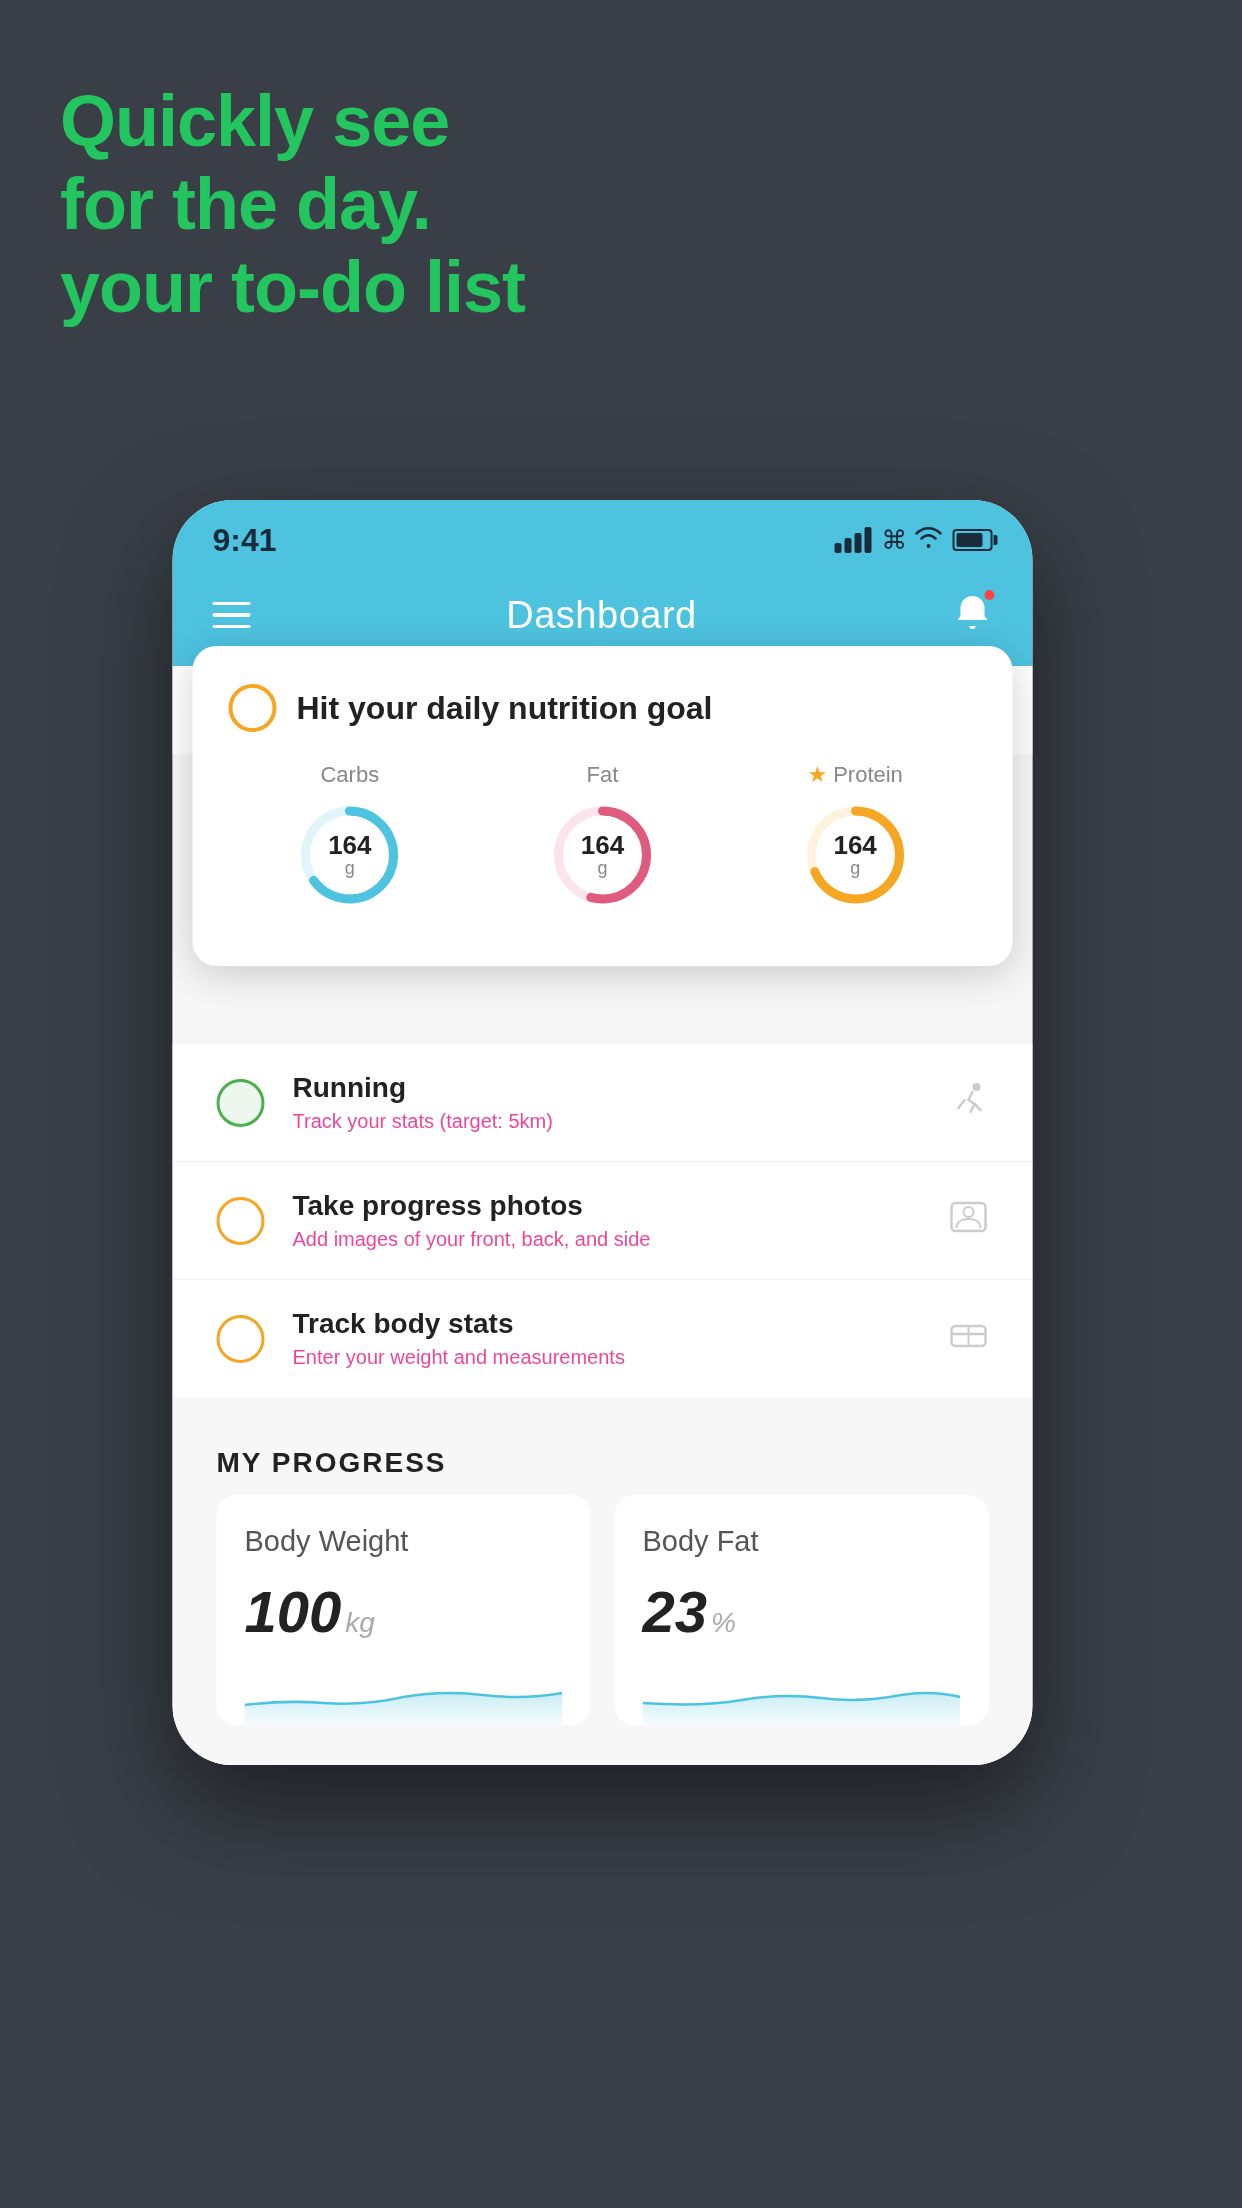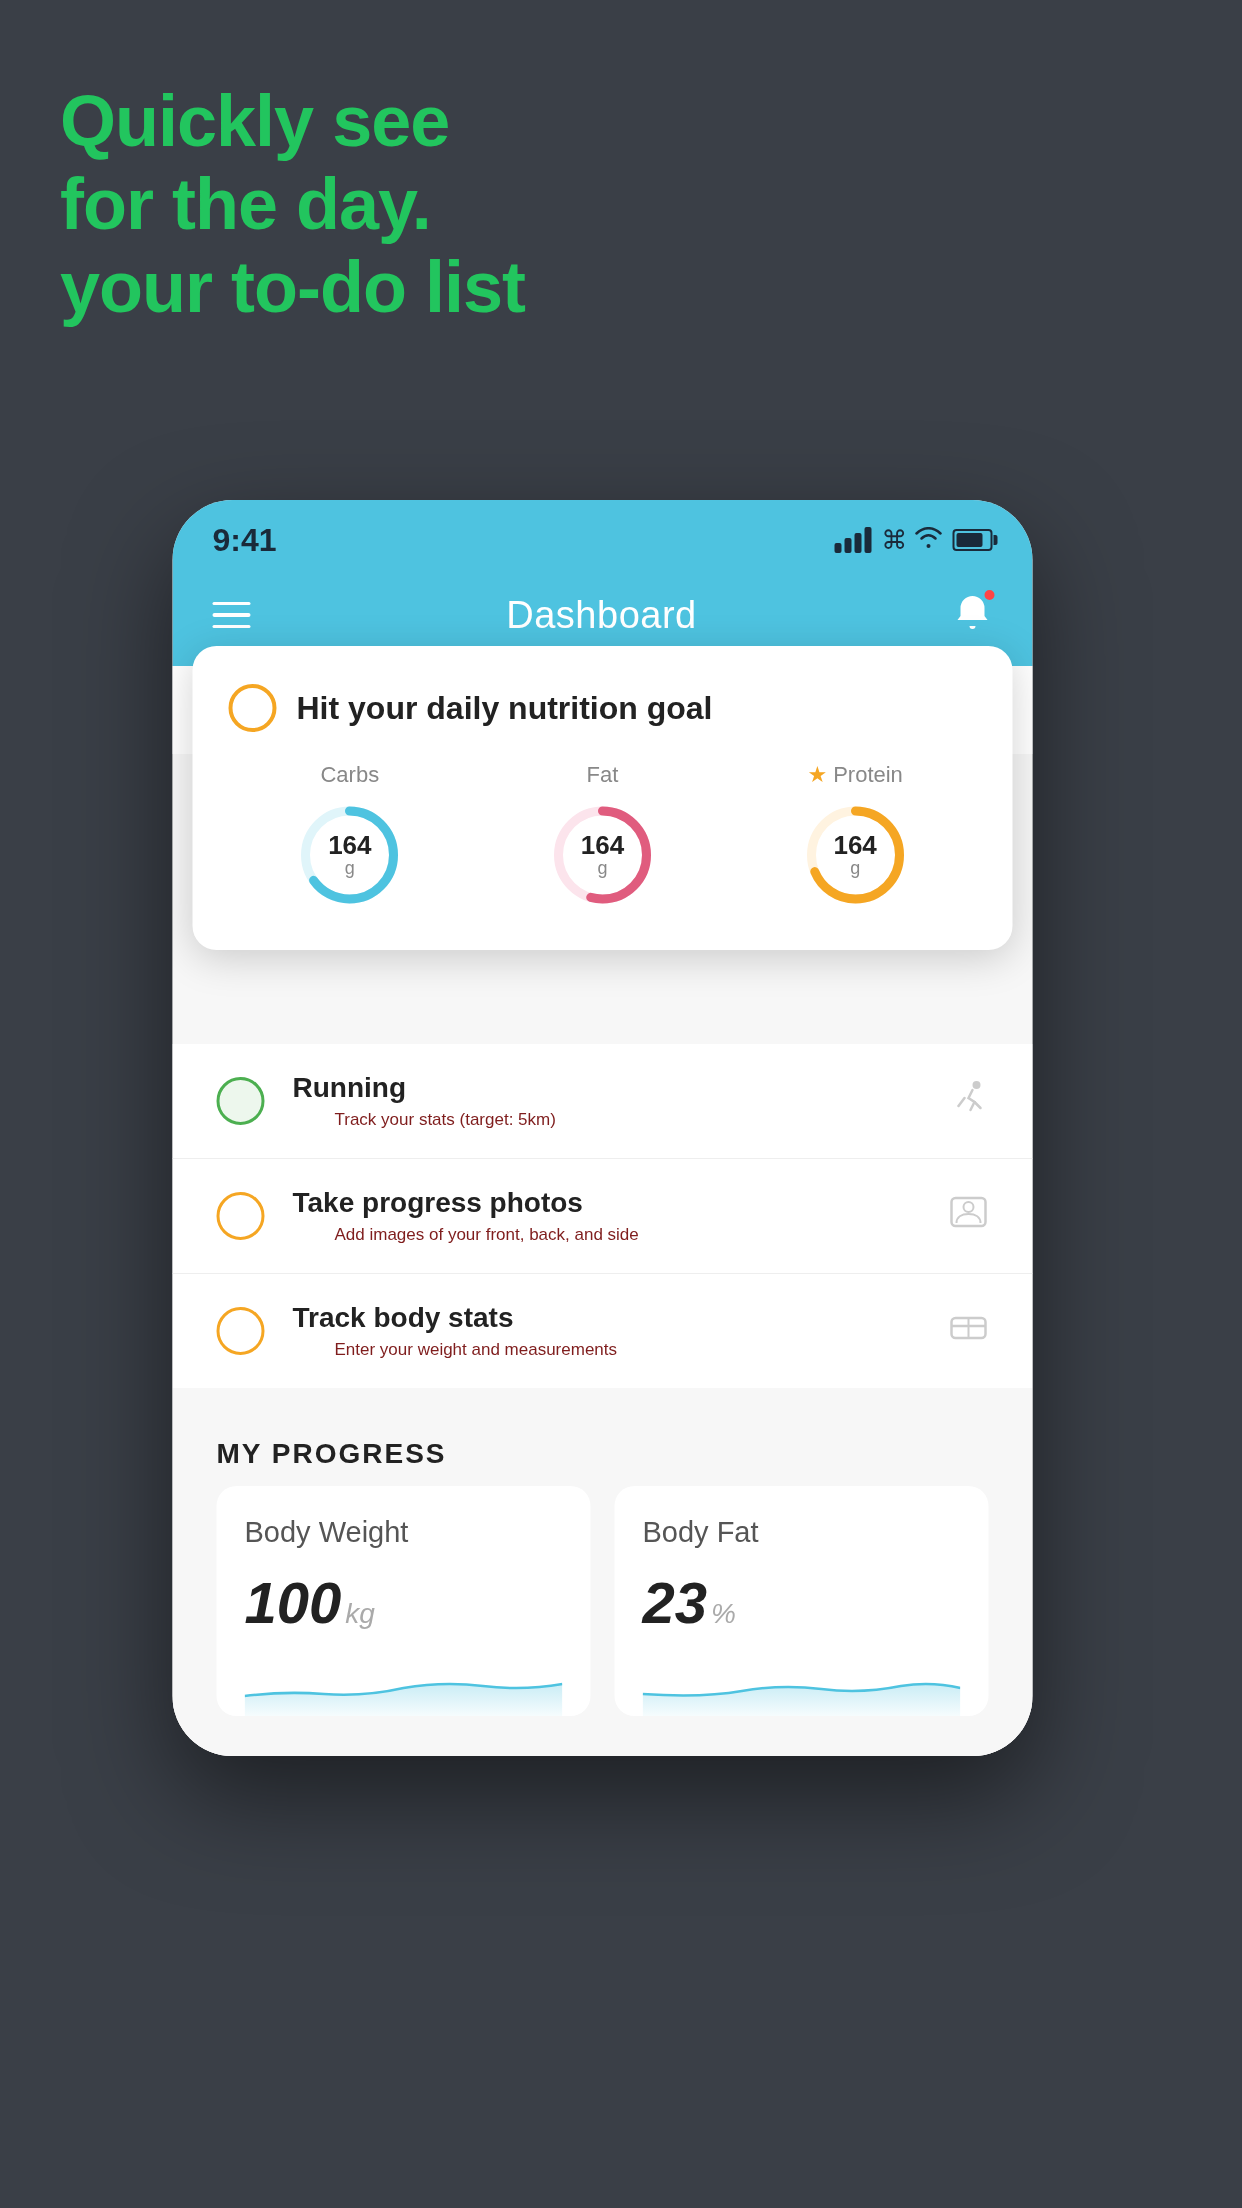--- a/index.html
+++ b/index.html
@@ -169,21 +169,21 @@
     }
 
     
     .nutrition-card {
       position: absolute;
       top: -20px;
       left: 20px;
       right: 20px;
       background: white;
       border-radius: 24px;
-      padding: 38px 36px 40px;
+      padding: 38px 36px 56px;
       box-shadow: 0 8px 40px rgba(0,0,0,0.18);
       z-index: 10;
     }
     .nutrition-card-header {
       display: flex;
       align-items: center;
       gap: 20px;
       margin-bottom: 30px;
     }
     .circle-outline {
@@ -278,23 +278,22 @@
     .todo-text {
       flex: 1;
     }
     .todo-title {
       font-size: 28px;
       font-weight: 600;
       color: #222;
       margin-bottom: 6px;
     }
     .todo-subtitle {
-      font-size: 17px;
-      color: #7f1d1d;
-      margin-left: 42px;
+      font-size: 20px;
+      color: #ec4899;
     }
     .todo-icon {
       color: #ccc;
       font-size: 34px;
     }
 
     
     .progress-section {
       background: #f7f7f7;
       padding: 50px 44px 40px;

